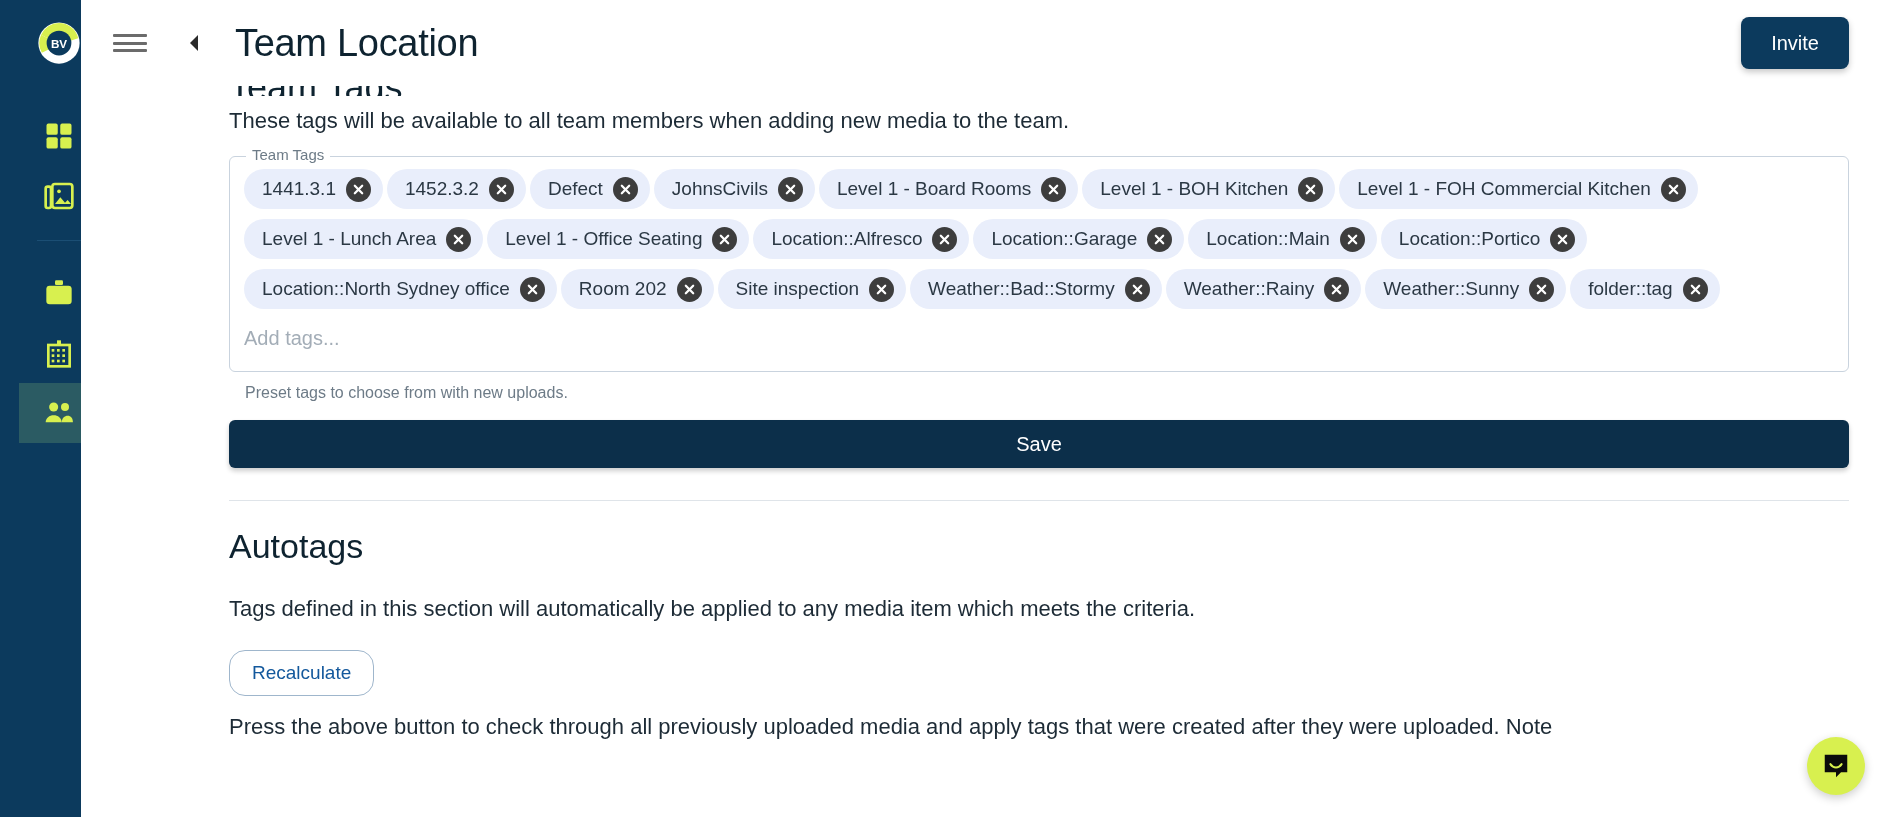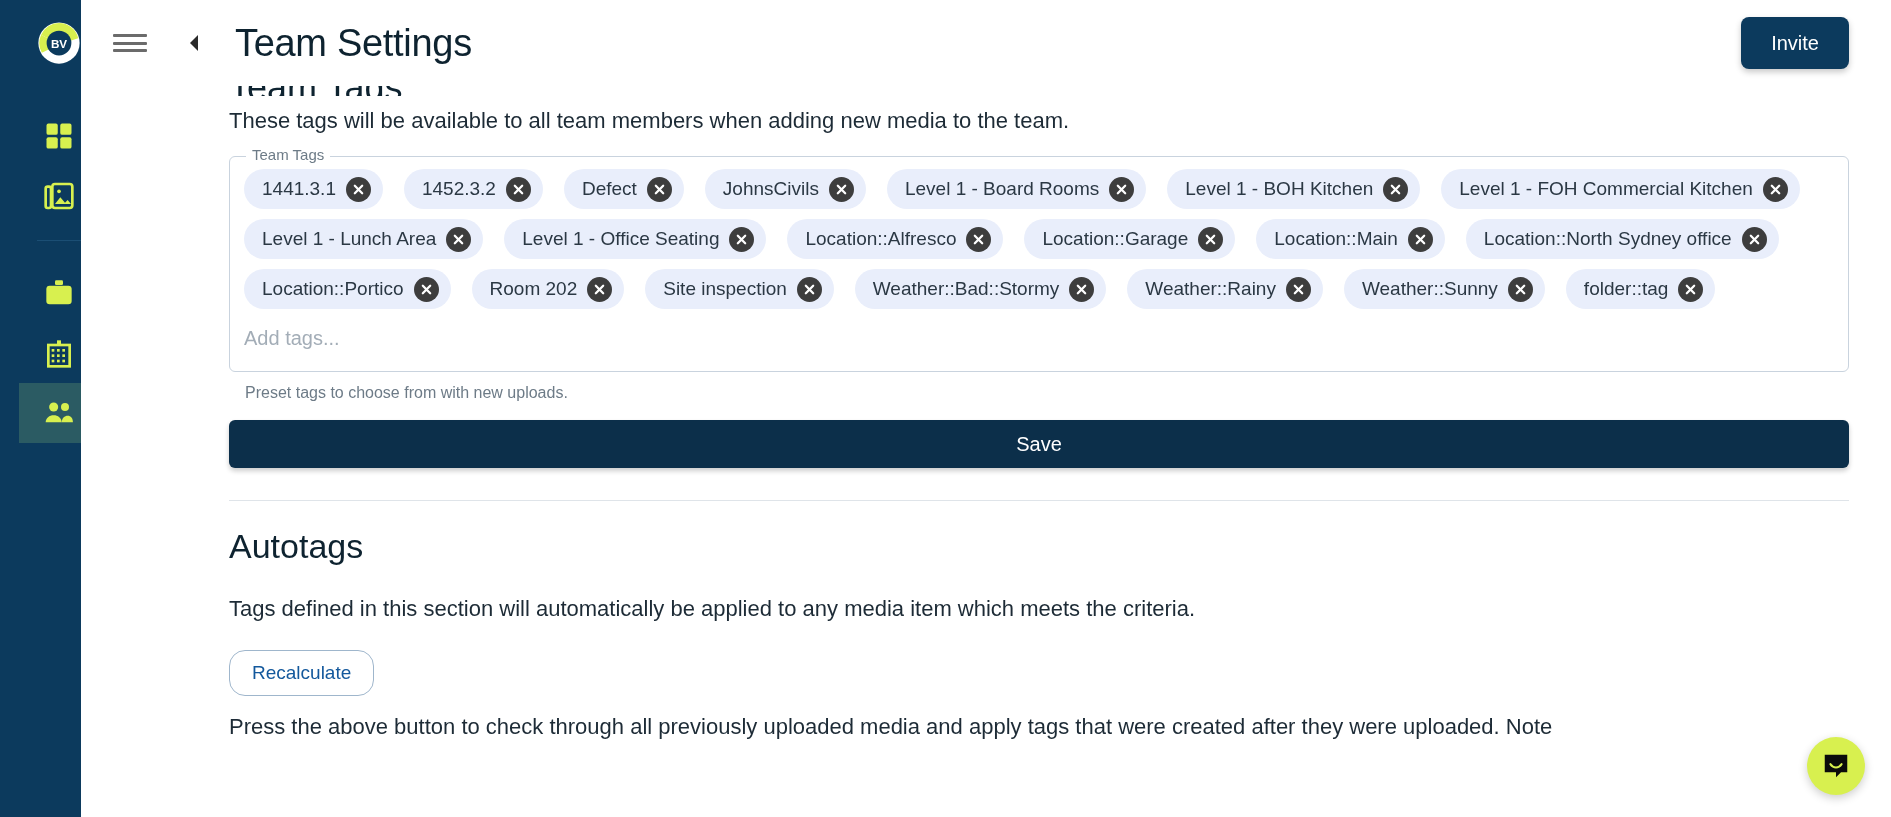--- a/index.html
+++ b/index.html
@@ -101,21 +101,21 @@
     border: 1px solid #c9d3de; border-radius: 6px;
     padding: 12px 14px 14px 14px;
     position: relative;
     min-height: 215px;
   }
   .tags-legend {
     position: absolute; top: -11px; left: 16px;
     background: #fff; padding: 0 6px;
     font-size: 15px; color: #6d7b87;
   }
-  .chips { display: flex; flex-wrap: wrap; align-items: center; gap: 10px 21px; }
+  .chips { display: flex; flex-wrap: wrap; align-items: center; gap: 10px 4px; }
   .chip {
     display: inline-flex; align-items: center;
     background: #e9eefb; border-radius: 20px;
     height: 40px; padding: 0 12px 0 18px;
     font-size: 19px; color: #2b3844;
     white-space: nowrap; cursor: default;
   }
   .chip-label { margin-right: 10px; }
   .chip-x {
     width: 25px; height: 25px; border-radius: 50%;
@@ -250,21 +250,21 @@
       <div class="hamburger">
         <span></span>
           <span></span>
           <span></span>
       </div>
       <div class="back-chevron">
         <svg width="16" height="22" viewBox="0 0 16 22">
           <path d="M12 3 L4 11 L12 19 Z" fill="#2b2b2b"></path>
         </svg>
       </div>
-      <h1 class="page-title">Team Settings</h1>
+      <h1 class="page-title">Team Location</h1>
       <button class="invite-btn">Invite</button>
     </header>
 
     <div class="content">
 
       <div class="section-title-clipped">Team Tags</div>
 
       <p class="section-desc">These tags will be available to all team members when adding new media to the team.</p>
 
       <div class="tags-field">
@@ -360,29 +360,29 @@
             </span>
             <span class="chip">
               <span class="chip-label">Location::Main</span>
               <span class="chip-x">
                 <svg width="13" height="13" viewBox="0 0 12 12" aria-hidden="true">
                   <path d="M2.6 2.6 L9.4 9.4 M9.4 2.6 L2.6 9.4" stroke="#ffffff" stroke-width="2.1" stroke-linecap="round"></path>
                 </svg>
               </span>
             </span>
             <span class="chip">
+              <span class="chip-label">Location::Portico</span>
+              <span class="chip-x">
+                <svg width="13" height="13" viewBox="0 0 12 12" aria-hidden="true">
+                  <path d="M2.6 2.6 L9.4 9.4 M9.4 2.6 L2.6 9.4" stroke="#ffffff" stroke-width="2.1" stroke-linecap="round"></path>
+                </svg>
+              </span>
+            </span>
+            <span class="chip">
               <span class="chip-label">Location::North Sydney office</span>
-              <span class="chip-x">
-                <svg width="13" height="13" viewBox="0 0 12 12" aria-hidden="true">
-                  <path d="M2.6 2.6 L9.4 9.4 M9.4 2.6 L2.6 9.4" stroke="#ffffff" stroke-width="2.1" stroke-linecap="round"></path>
-                </svg>
-              </span>
-            </span>
-            <span class="chip">
-              <span class="chip-label">Location::Portico</span>
               <span class="chip-x">
                 <svg width="13" height="13" viewBox="0 0 12 12" aria-hidden="true">
                   <path d="M2.6 2.6 L9.4 9.4 M9.4 2.6 L2.6 9.4" stroke="#ffffff" stroke-width="2.1" stroke-linecap="round"></path>
                 </svg>
               </span>
             </span>
             <span class="chip">
               <span class="chip-label">Room 202</span>
               <span class="chip-x">
                 <svg width="13" height="13" viewBox="0 0 12 12" aria-hidden="true">

